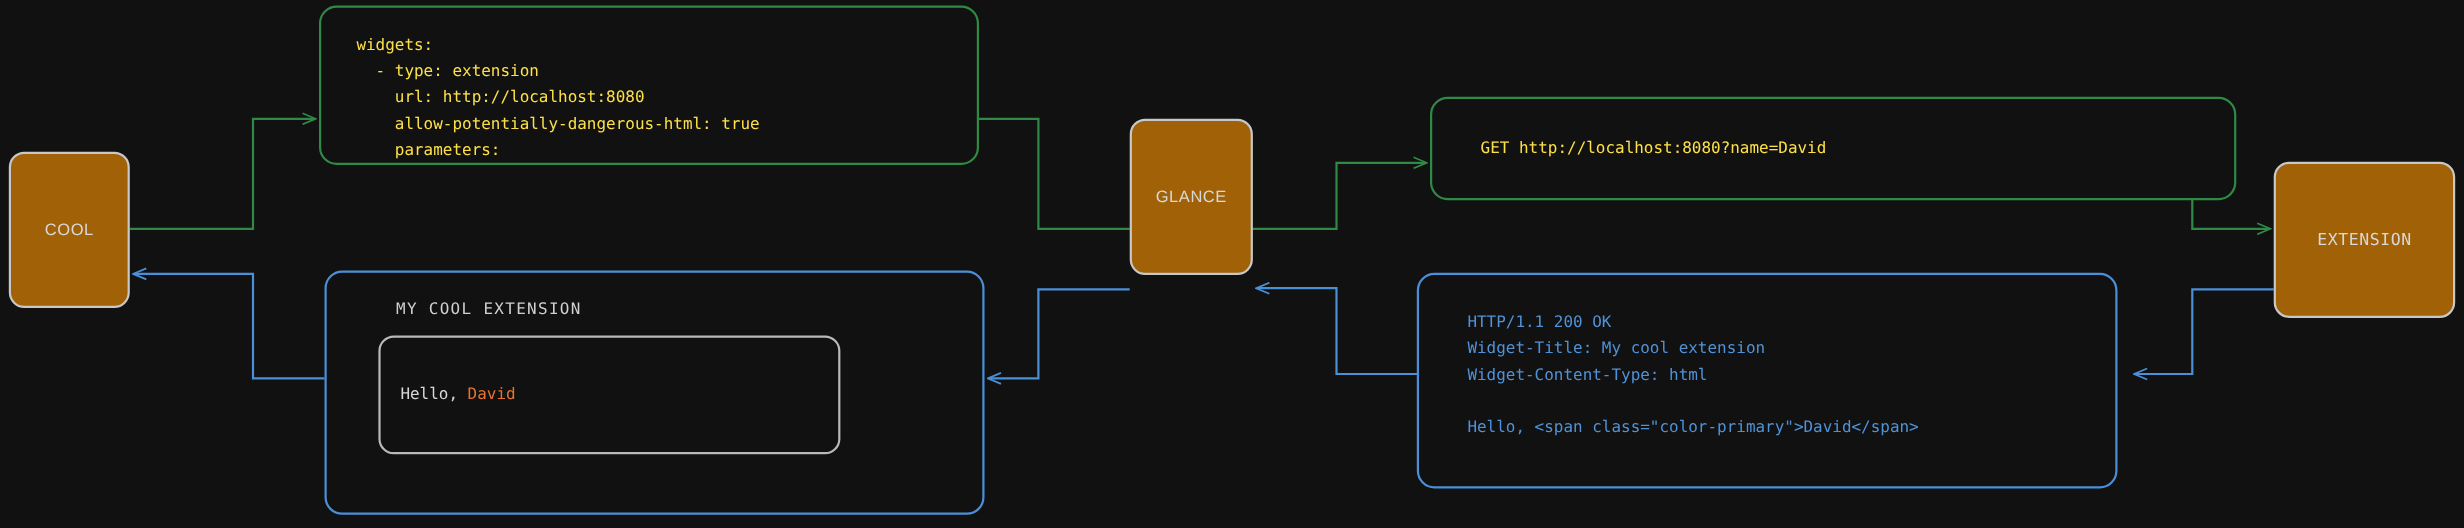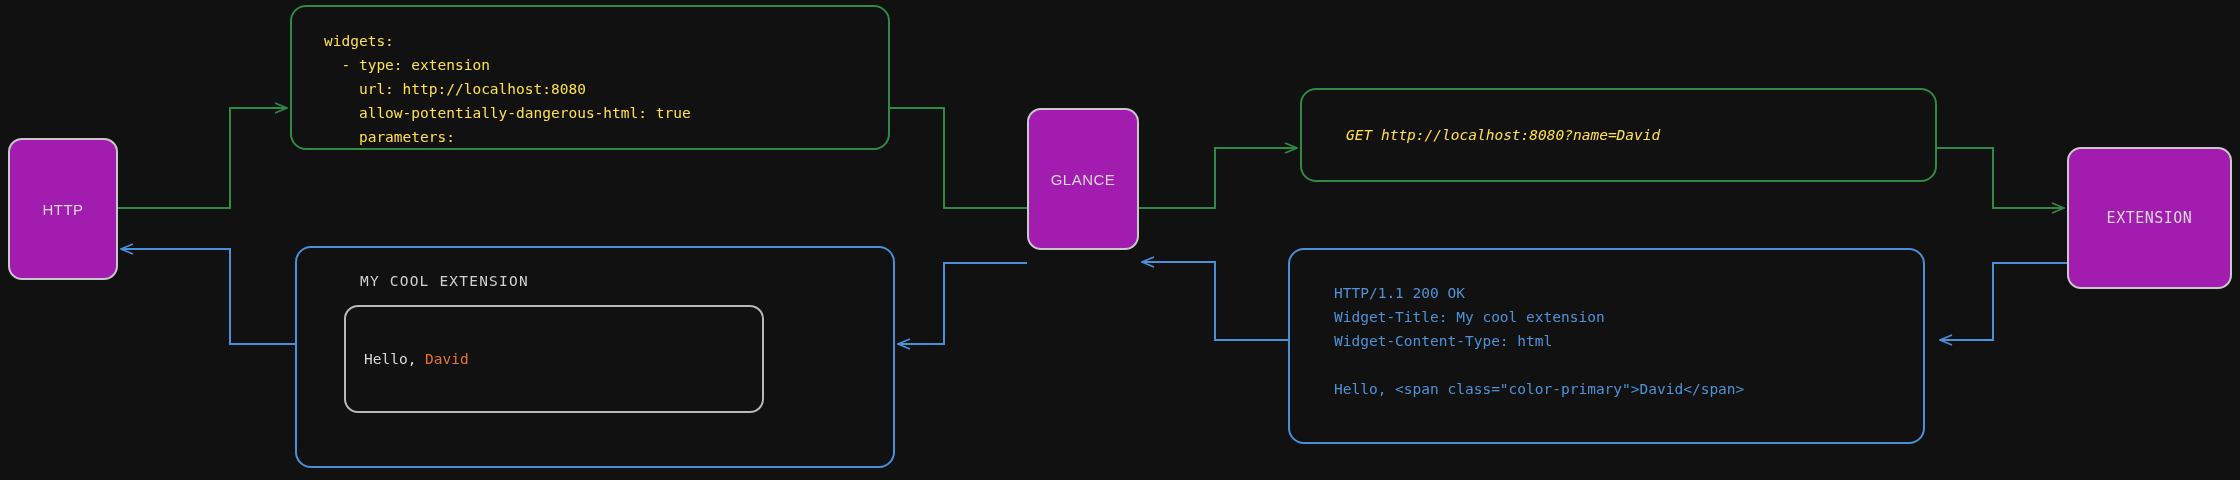--- a/index.html
+++ b/index.html
@@ -23,21 +23,21 @@
     height: 480px;
     pointer-events: none;
   }
 
   
   .node {
     position: absolute;
     box-sizing: border-box;
     border: 2px solid #c8c8c8;
     border-radius: 14px;
-    background: #a21caf;
+    background: #a16207;
     display: flex;
     align-items: center;
     justify-content: center;
     color: #d8d8d8;
     z-index: 3;
   }
   .node-label {
     font-size: 15px;
     letter-spacing: 0.5px;
     white-space: nowrap;
@@ -73,21 +73,21 @@
     line-height: 24px;
     white-space: pre;
     margin: 0;
   }
   .code.green { color: #fde047; }
   .code.blue  { color: #4f92d8; }
 
   #panel-config   { left: 290px;  top: 5px;   width: 600px; height: 145px; }
   #panel-config .code { padding: 22px 0 0 32px; }
 
-  #panel-request  { left: 1300px; top: 88px;  width: 637px; height: 94px; font-style: italic; }
+  #panel-request  { left: 1300px; top: 88px;  width: 733px; height: 94px; }
   #panel-request .code { padding: 33px 0 0 44px; }
 
   #panel-response { left: 1288px; top: 248px; width: 637px; height: 196px; }
   #panel-response .code { padding: 31px 0 0 44px; }
 
   
   #panel-widget { left: 295px; top: 246px; width: 600px; height: 222px; }
   .widget-inner {
     padding: 25px 0 0 47px;
   }
@@ -149,21 +149,21 @@
       <path stroke="#4a90d9" marker-end="url(#arrow-blue)" d="M1300,340 H1215 V262 H1143"></path>
 
       <path stroke="#4a90d9" marker-end="url(#arrow-blue)" d="M1027,263 H944 V344 H899"></path>
 
       <path stroke="#4a90d9" marker-end="url(#arrow-blue)" d="M295,344 H230 V249 H122"></path>
 
     </g>
   </svg>
 
   <div class="node" id="node-user">
-    <span class="node-label sans">HTTP</span>
+    <span class="node-label sans">COOL</span>
   </div>
 
   <div class="node" id="node-glance">
     <span class="node-label sans">GLANCE</span>
   </div>
 
   <div class="node" id="node-extension">
     <span class="node-label mono">EXTENSION</span>
   </div>
 

